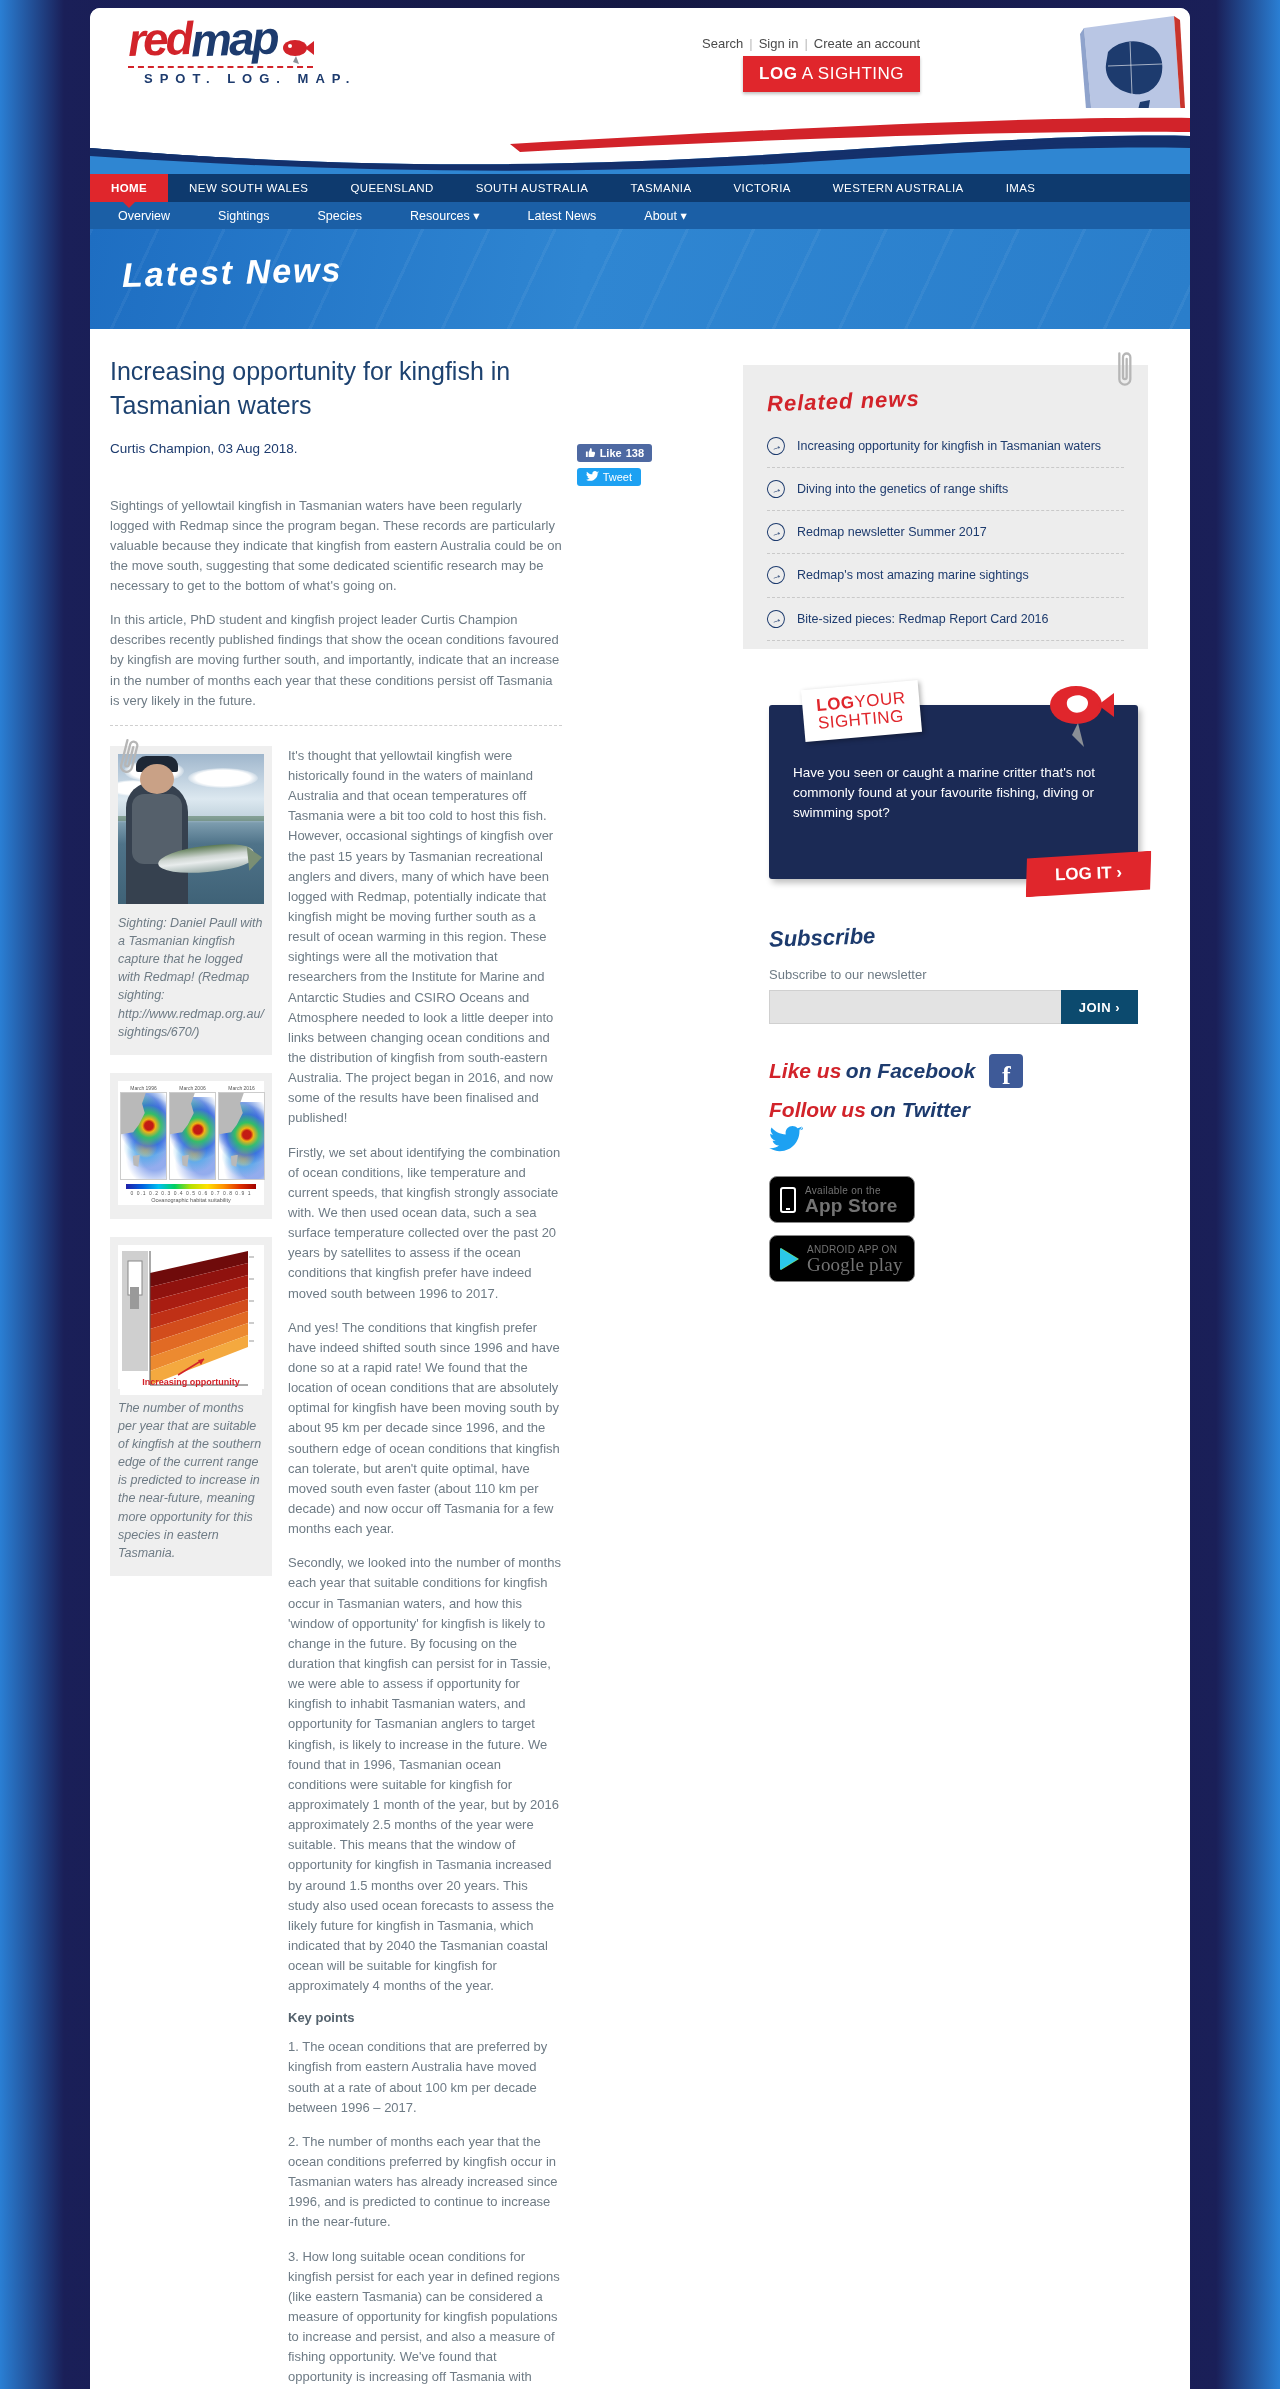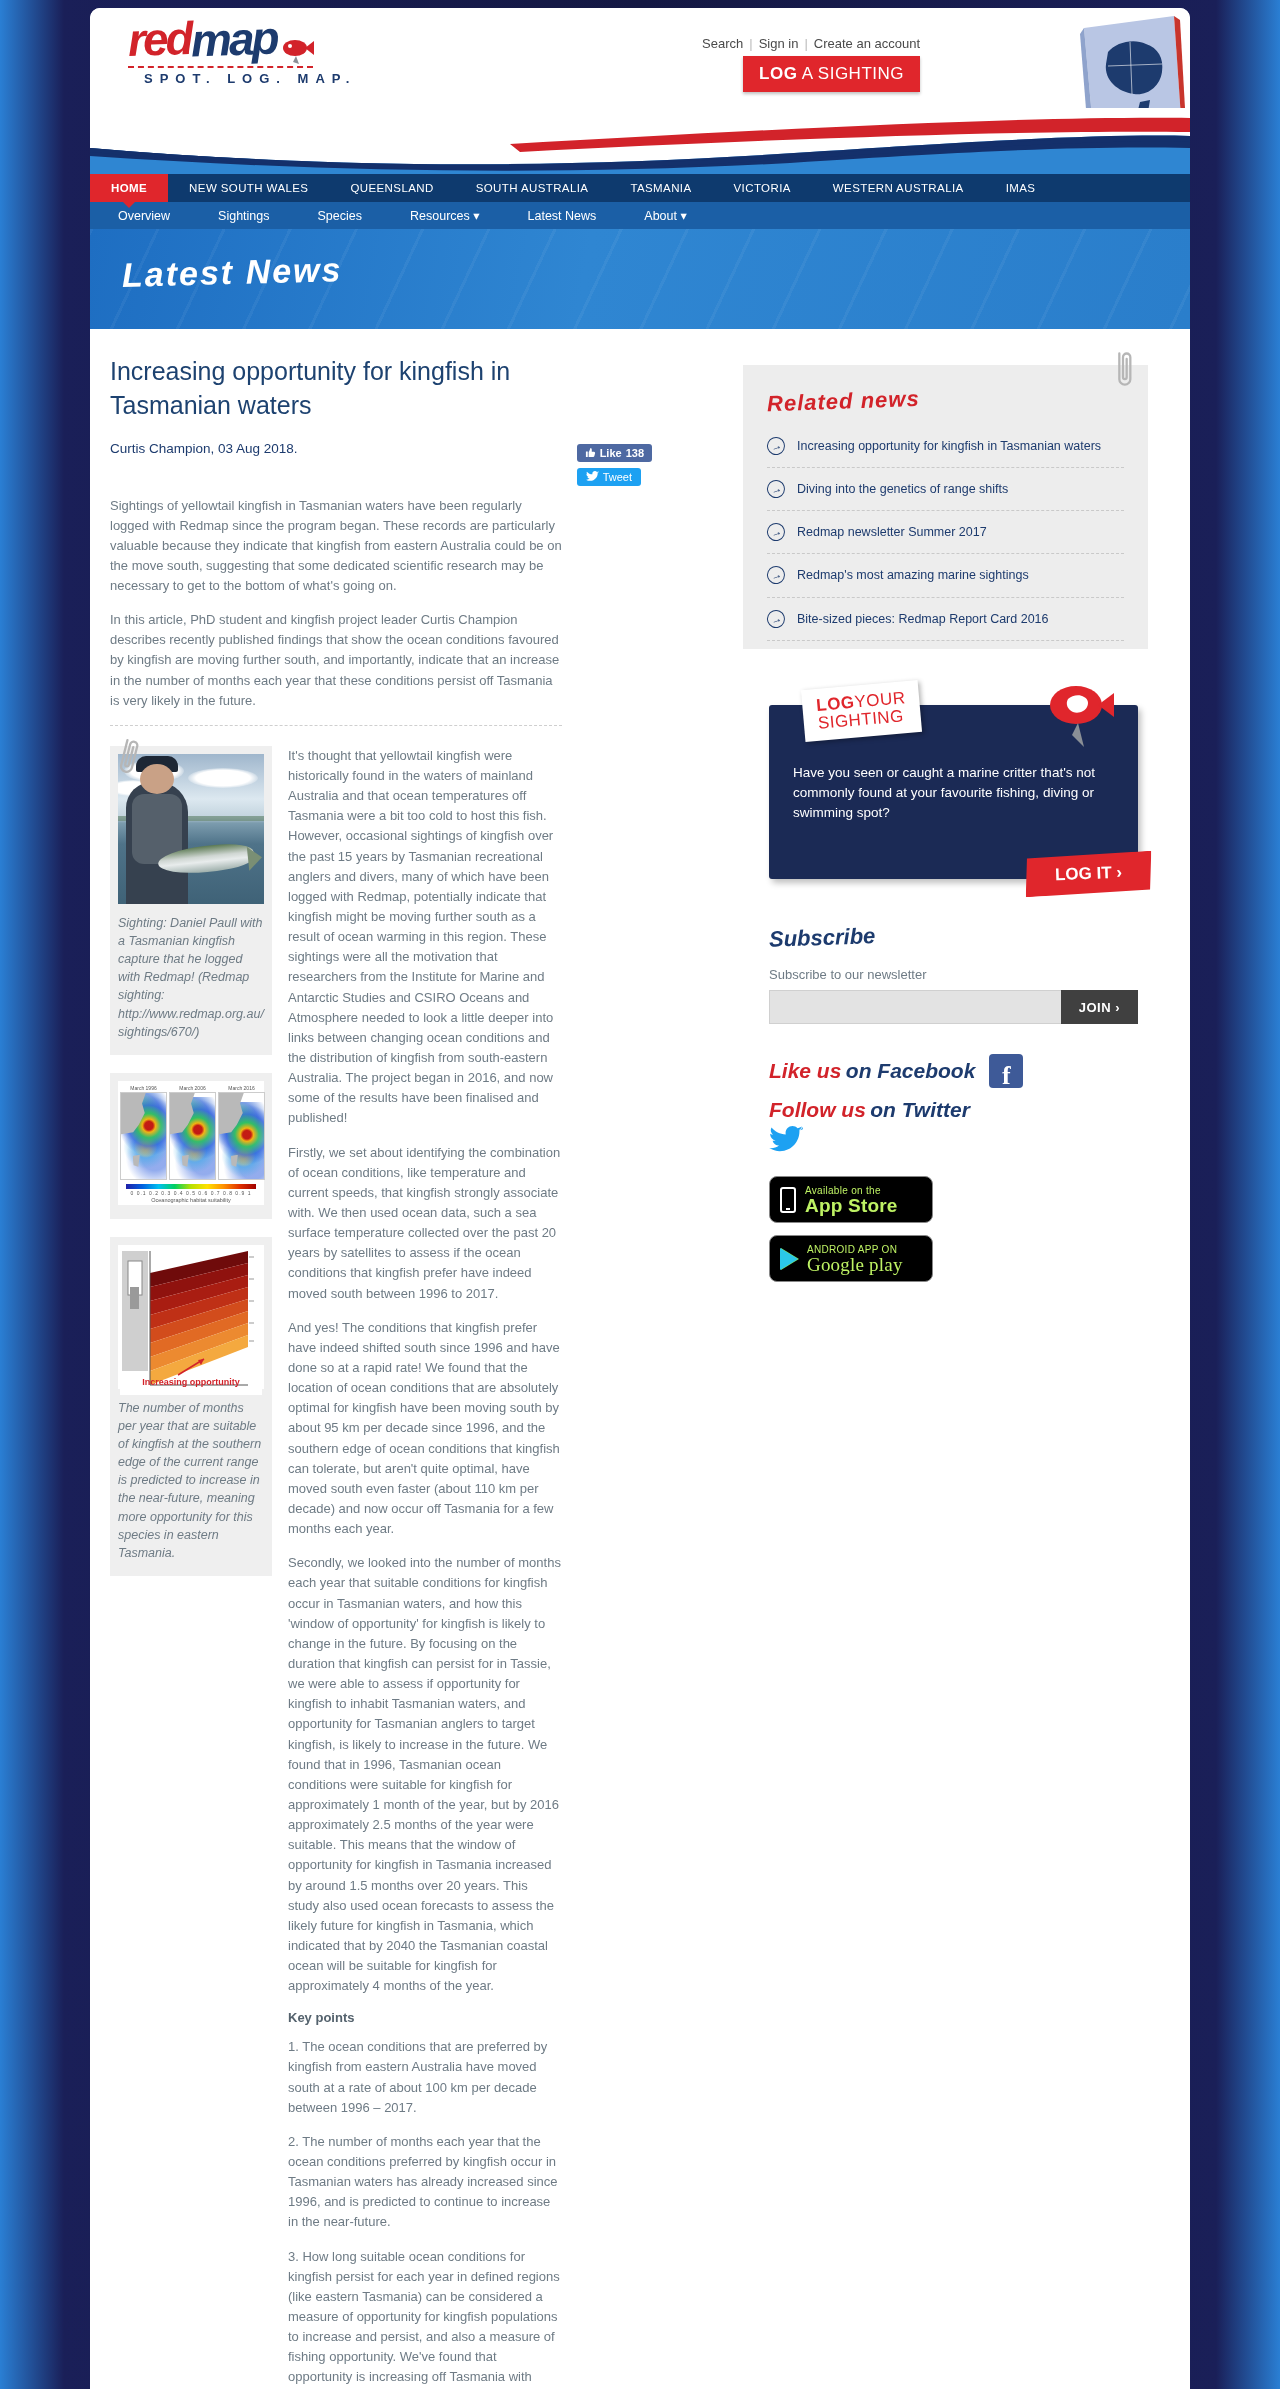--- a/index.html
+++ b/index.html
@@ -113,31 +113,31 @@
   .log-note b { font-weight:bold; }
   .log-fishpin { position:absolute; right:22px; top:-28px; }
   .log-text { color:#fff; font-size:13.5px; line-height:1.5; }
   .logit-btn { position:absolute; right:-14px; bottom:-16px; background:#e0262c; color:#fff; font-weight:bold; font-size:17px; padding:11px 30px; transform:rotate(-2deg); clip-path:polygon(2% 8%, 100% 0, 98% 92%, 0 100%); cursor:pointer; }
 
   .subscribe { margin:46px 10px 0 26px; }
   .sub-script { color:#1d3b6e; font-size:22px; font-style:italic; font-weight:bold; transform:rotate(-2deg); display:inline-block; margin-bottom:16px; }
   .sub-label { color:#6e7b85; font-size:13px; margin-bottom:8px; }
   .sub-row { display:flex; }
   .sub-input { flex:1; height:34px; background:#e3e3e3; border:1px solid #d0d0d0; border-right:none; padding:0 8px; font-size:13px; color:#555; }
-  .join-btn { background:#404040; color:#fff; font-weight:bold; font-size:13px; border:none; padding:0 18px; height:34px; cursor:pointer; letter-spacing:.5px; }
+  .join-btn { background:#0c4a6e; color:#fff; font-weight:bold; font-size:13px; border:none; padding:0 18px; height:34px; cursor:pointer; letter-spacing:.5px; }
 
   .social-block { margin:30px 10px 0 26px; }
   .script-line { display:flex; align-items:center; gap:14px; margin-bottom:10px; }
   .script-red { color:#d2232a; font-size:21px; font-style:italic; font-weight:bold; transform:rotate(-2deg); }
   .script-navy { color:#1d3b6e; font-size:21px; font-style:italic; font-weight:bold; transform:rotate(-2deg); }
   .fb-icon { width:34px; height:34px; background:#3e5a98; border-radius:4px; color:#fff; font-weight:bold; font-size:26px; font-family:"Liberation Serif",serif; display:flex; align-items:flex-end; justify-content:center; line-height:.95; cursor:pointer; }
   .tw-icon { width:34px; height:28px; cursor:pointer; }
 
   .badges { margin:22px 10px 0 26px; display:flex; flex-direction:column; gap:12px; }
-  .badge { width:164px; height:47px; background:#000; border:1px solid #888; border-radius:8px; color:#bef264; display:flex; align-items:center; padding:0 10px; gap:9px; cursor:pointer; }
+  .badge { width:146px; height:47px; background:#000; border:1px solid #888; border-radius:8px; color:#737373; display:flex; align-items:center; padding:0 10px; gap:9px; cursor:pointer; }
   .badge .b1 { font-size:10px; letter-spacing:.3px; }
   .badge .b2 { font-size:19px; font-weight:bold; letter-spacing:.2px; line-height:1; }
   .badge .b2.play { font-weight:normal; font-family:"Liberation Serif",serif; }
   .phone-ico { width:16px; height:26px; border:2px solid #fff; border-radius:3px; position:relative; flex:none; }
   .phone-ico::after { content:""; position:absolute; left:4px; bottom:1px; width:4px; height:2px; background:#fff; }
   .play-ico { width:0; height:0; border-top:11px solid transparent; border-bottom:11px solid transparent; border-left:18px solid #2bc8e8; flex:none; filter:drop-shadow(1px 0 0 #7ce05a); }
 </style>
 </head>
 <body>
 

